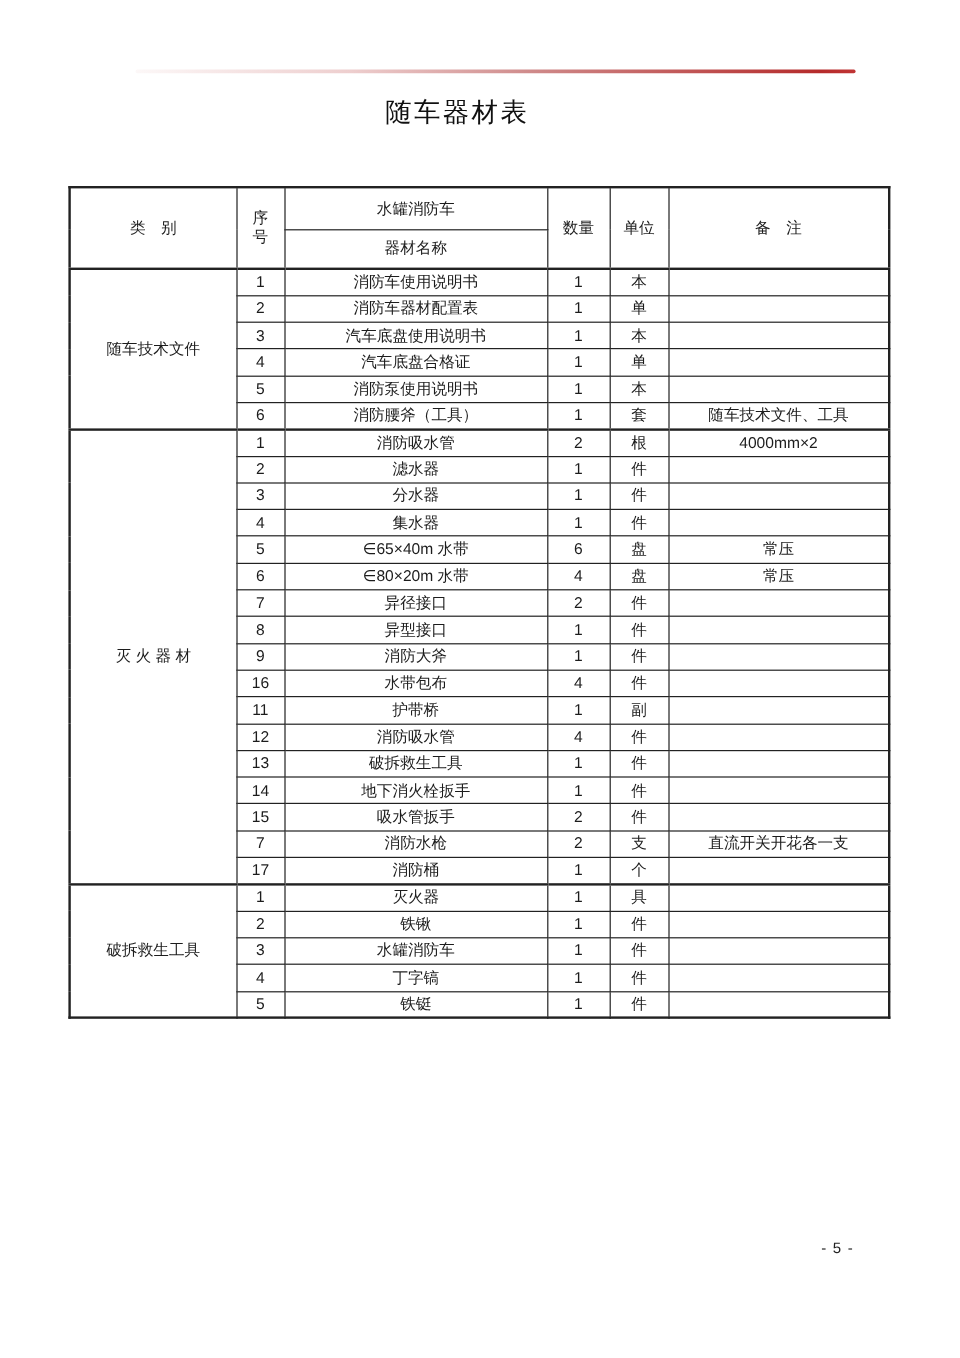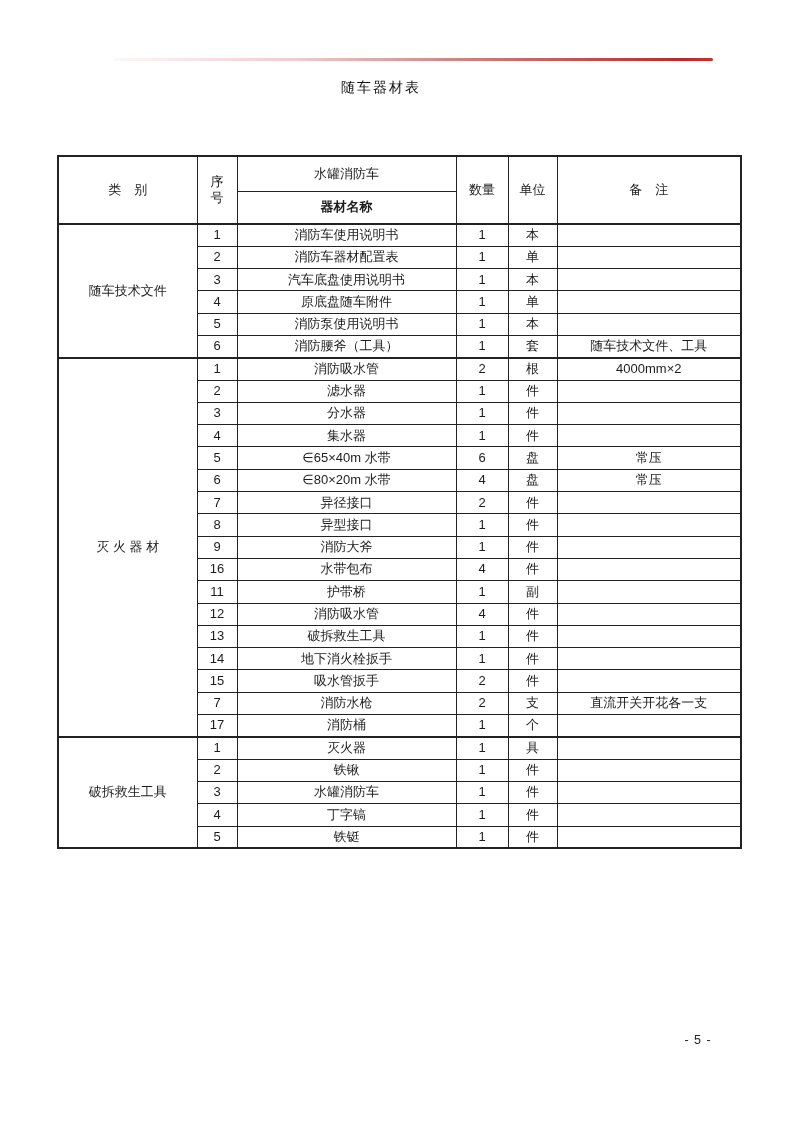--- a/index.html
+++ b/index.html
@@ -23,21 +23,21 @@
       #b52b2b 95%,
       #c03434 100%);
     border-radius: 2px;
   }
   .doc-title {
     position: absolute;
     top: 79px; left: 0;
     width: 762px;
     text-align: center;
     font-family: "Liberation Serif", serif;
-    font-size: 14px;
+    font-size: 22px;
     letter-spacing: 2px;
     color: #111;
   }
   table.equip {
     position: absolute;
     left: 57px; top: 155px;
     width: 683px;
     border-collapse: collapse;
     table-layout: fixed;
     border: 2px solid #222;
@@ -46,21 +46,21 @@
     border: 1px solid #222;
     padding: 0 2px;
     font-size: 13px;
     font-weight: normal;
     text-align: center;
     vertical-align: middle;
     overflow: hidden;
     line-height: 1.25;
   }
   thead tr.h1 th { height: 35px; }
-  thead tr.h2 th { height: 33px; font-weight: bold; }
+  thead tr.h2 th { height: 33px; }
   thead tr.h2 th, thead th[rowspan] { border-bottom: 2px solid #222; }
   thead th { font-size: 13.5px; }
   th.serial-head { white-space: pre-line; line-height: 1.3; }
   tbody tr { height: 22.3px; }
   tbody tr:first-child td { border-top: 2px solid #222; }
   td.name-cell { text-align: left; padding-left: 8px; }
   td.category-cell { font-size: 13px; }
   .page-number {
     position: absolute;
     top: 1033px; left: 658px;
@@ -119,21 +119,21 @@
       </tr>
       <tr>
         <td class="serial-cell">3</td>
         <td class="name-cell">汽车底盘使用说明书</td>
         <td class="qty-cell">1</td>
         <td class="unit-cell">本</td>
         <td class="remark-cell"></td>
       </tr>
       <tr>
         <td class="serial-cell">4</td>
-        <td class="name-cell">原底盘随车附件</td>
+        <td class="name-cell">汽车底盘合格证</td>
         <td class="qty-cell">1</td>
         <td class="unit-cell">单</td>
         <td class="remark-cell"></td>
       </tr>
       <tr>
         <td class="serial-cell">5</td>
         <td class="name-cell">消防泵使用说明书</td>
         <td class="qty-cell">1</td>
         <td class="unit-cell">本</td>
         <td class="remark-cell"></td>

